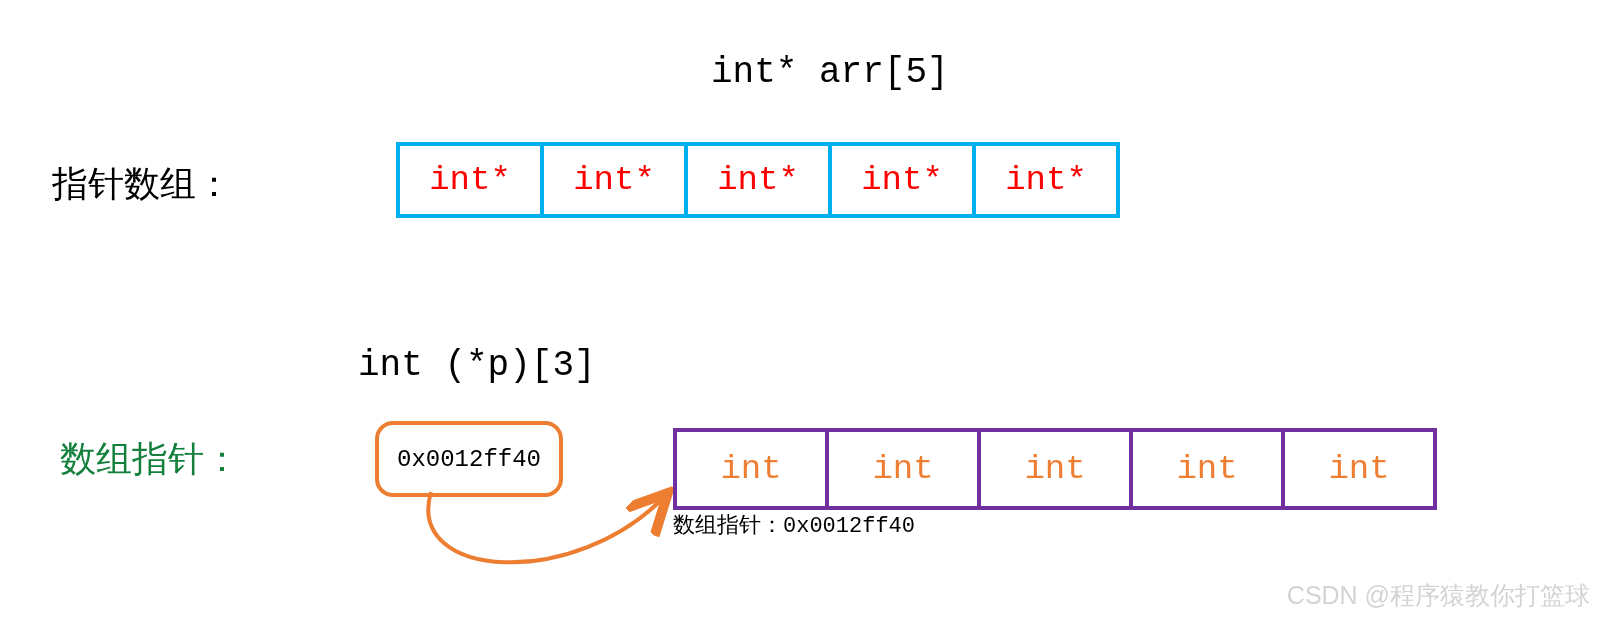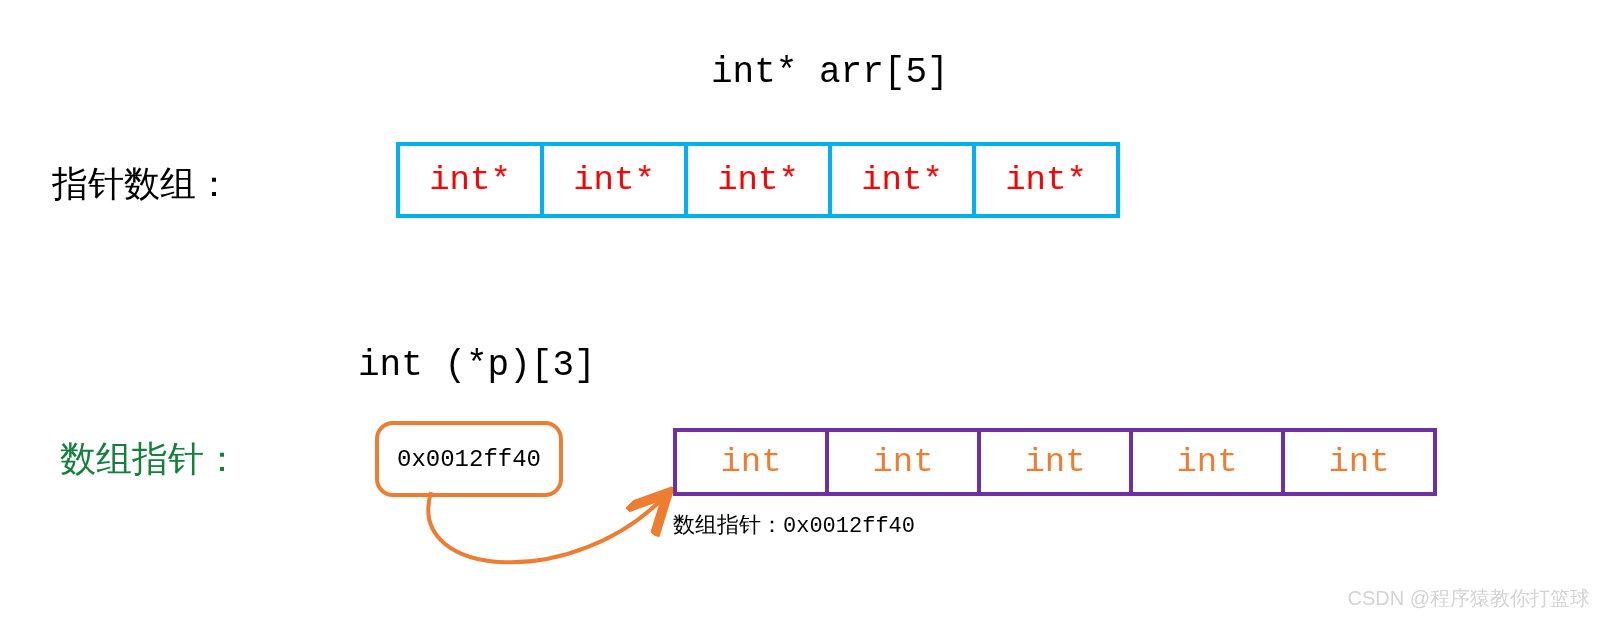--- a/index.html
+++ b/index.html
@@ -82,21 +82,21 @@
 
   .purple-array {
     position: absolute;
     left: 673px;
     top: 428px;
     display: flex;
   }
   .purple-cell {
     box-sizing: border-box;
     width: 156px;
-    height: 68px;
+    height: 82px;
     border: 4px solid #7030a0;
     display: flex;
     align-items: center;
     justify-content: center;
     font-size: 34px;
     color: #ed7d31;
   }
   .purple-cell + .purple-cell {
     margin-left: -4px;
   }
@@ -106,21 +106,21 @@
     left: 673px;
     top: 510px;
     font-size: 22px;
     color: #000;
   }
 
   .watermark {
     position: absolute;
     right: 15px;
     bottom: 8px;
-    font-size: 20px;
+    font-size: 25px;
     color: rgba(128,128,128,0.35);
     font-family: "Microsoft YaHei", sans-serif;
   }
 
   .arrow-svg {
     position: absolute;
     left: 375px;
     top: 480px;
     width: 320px;
     height: 110px;

